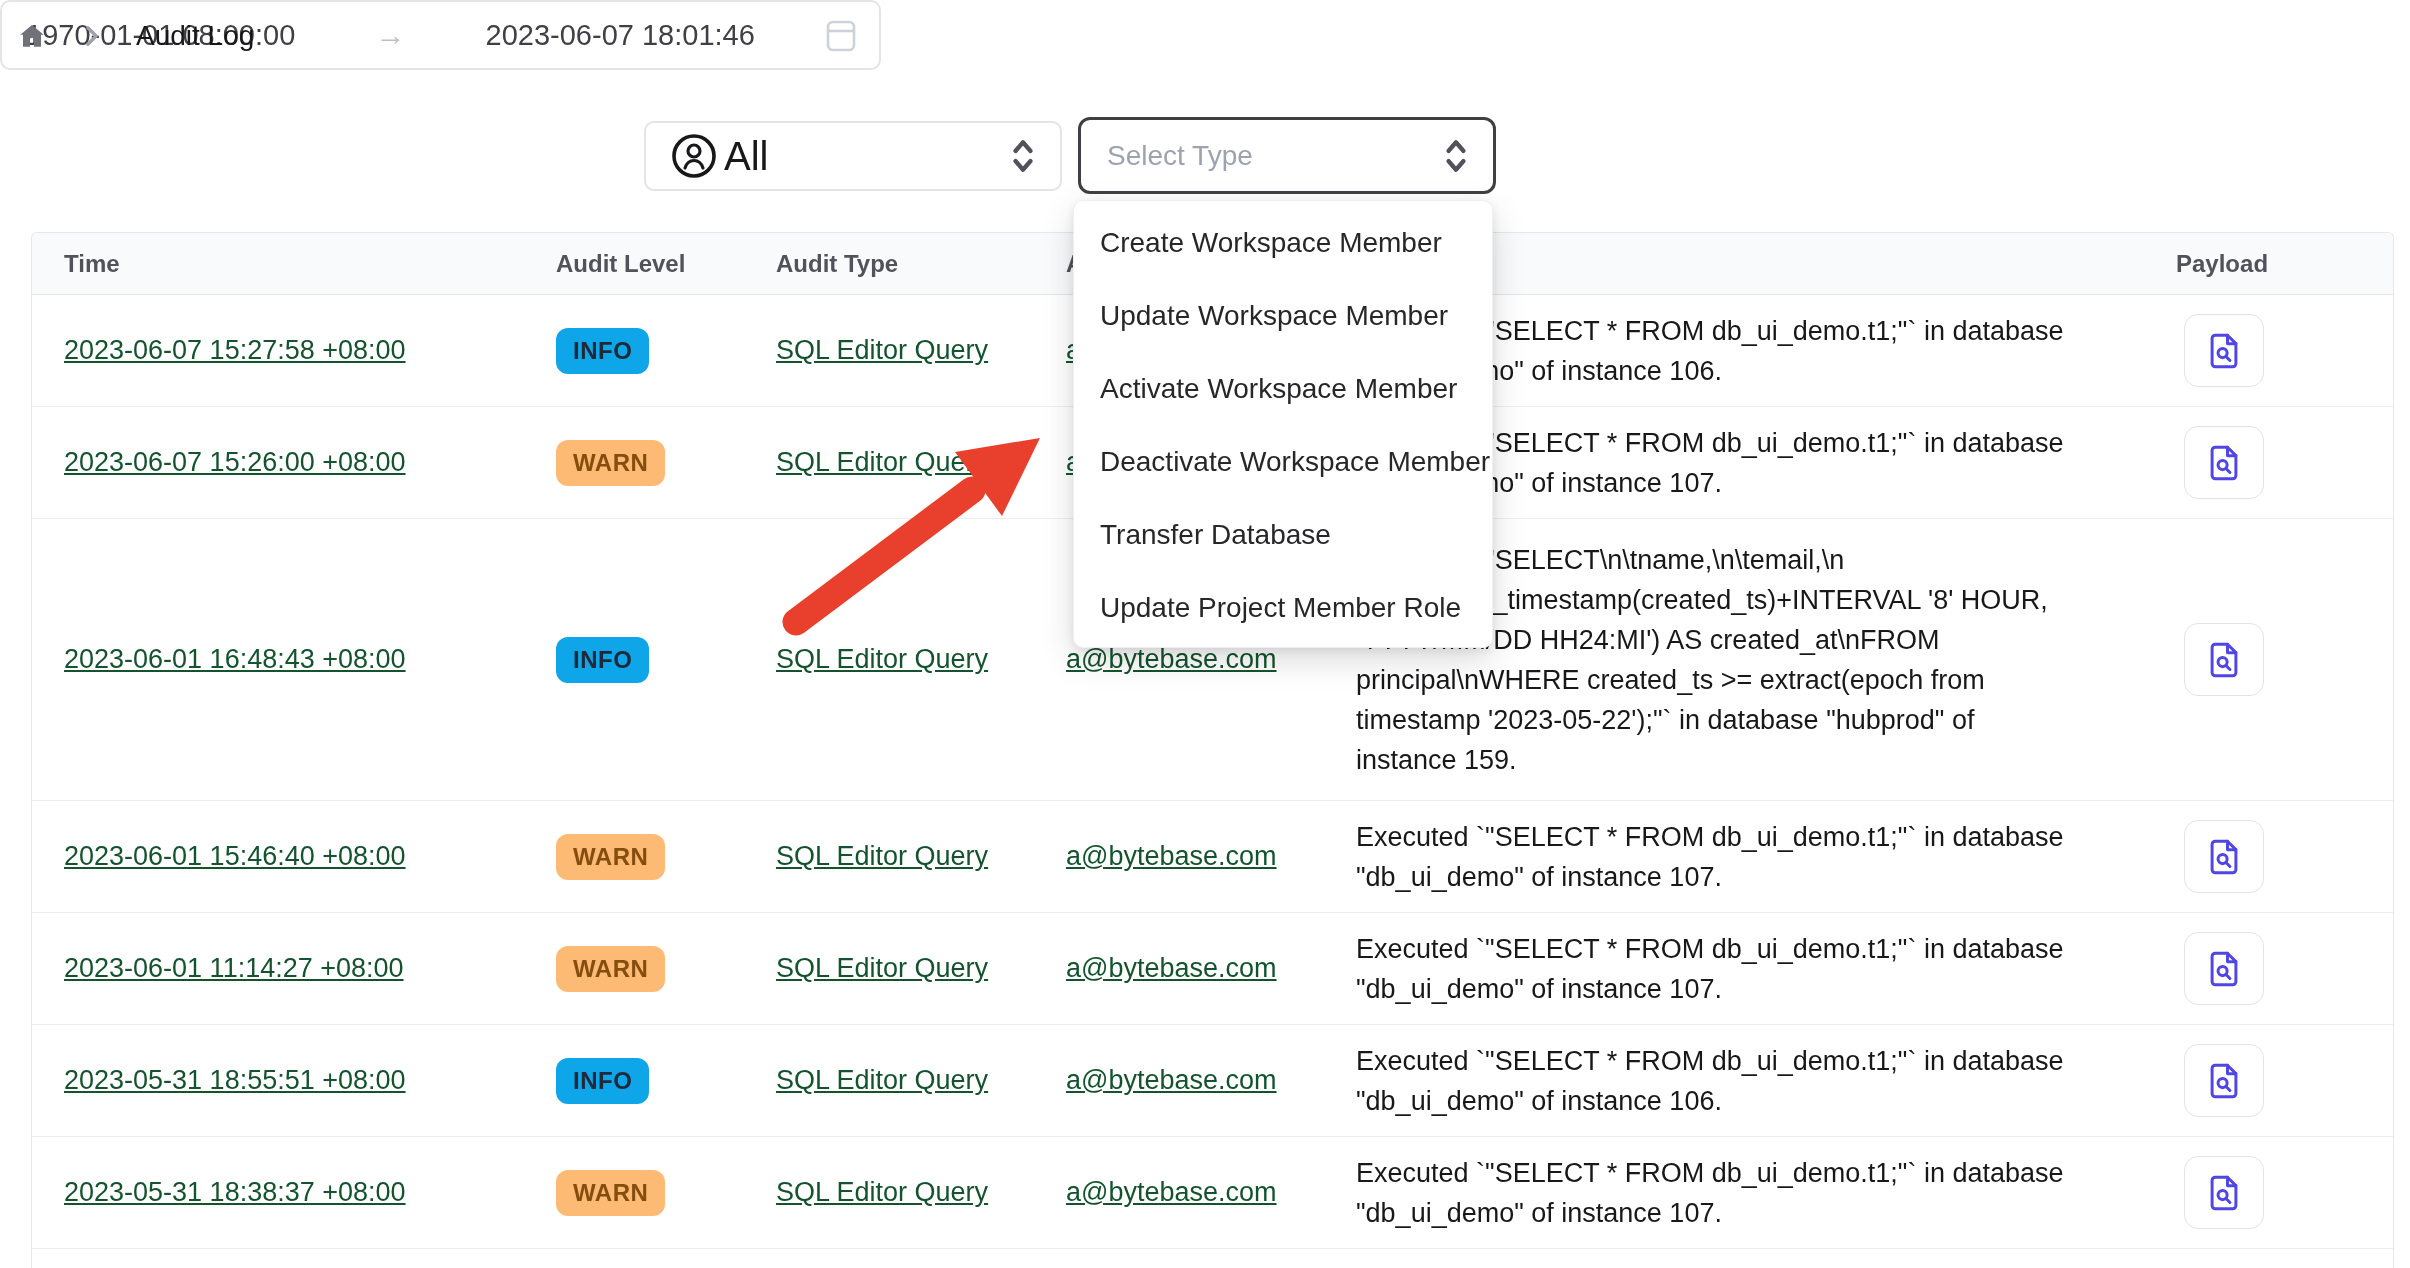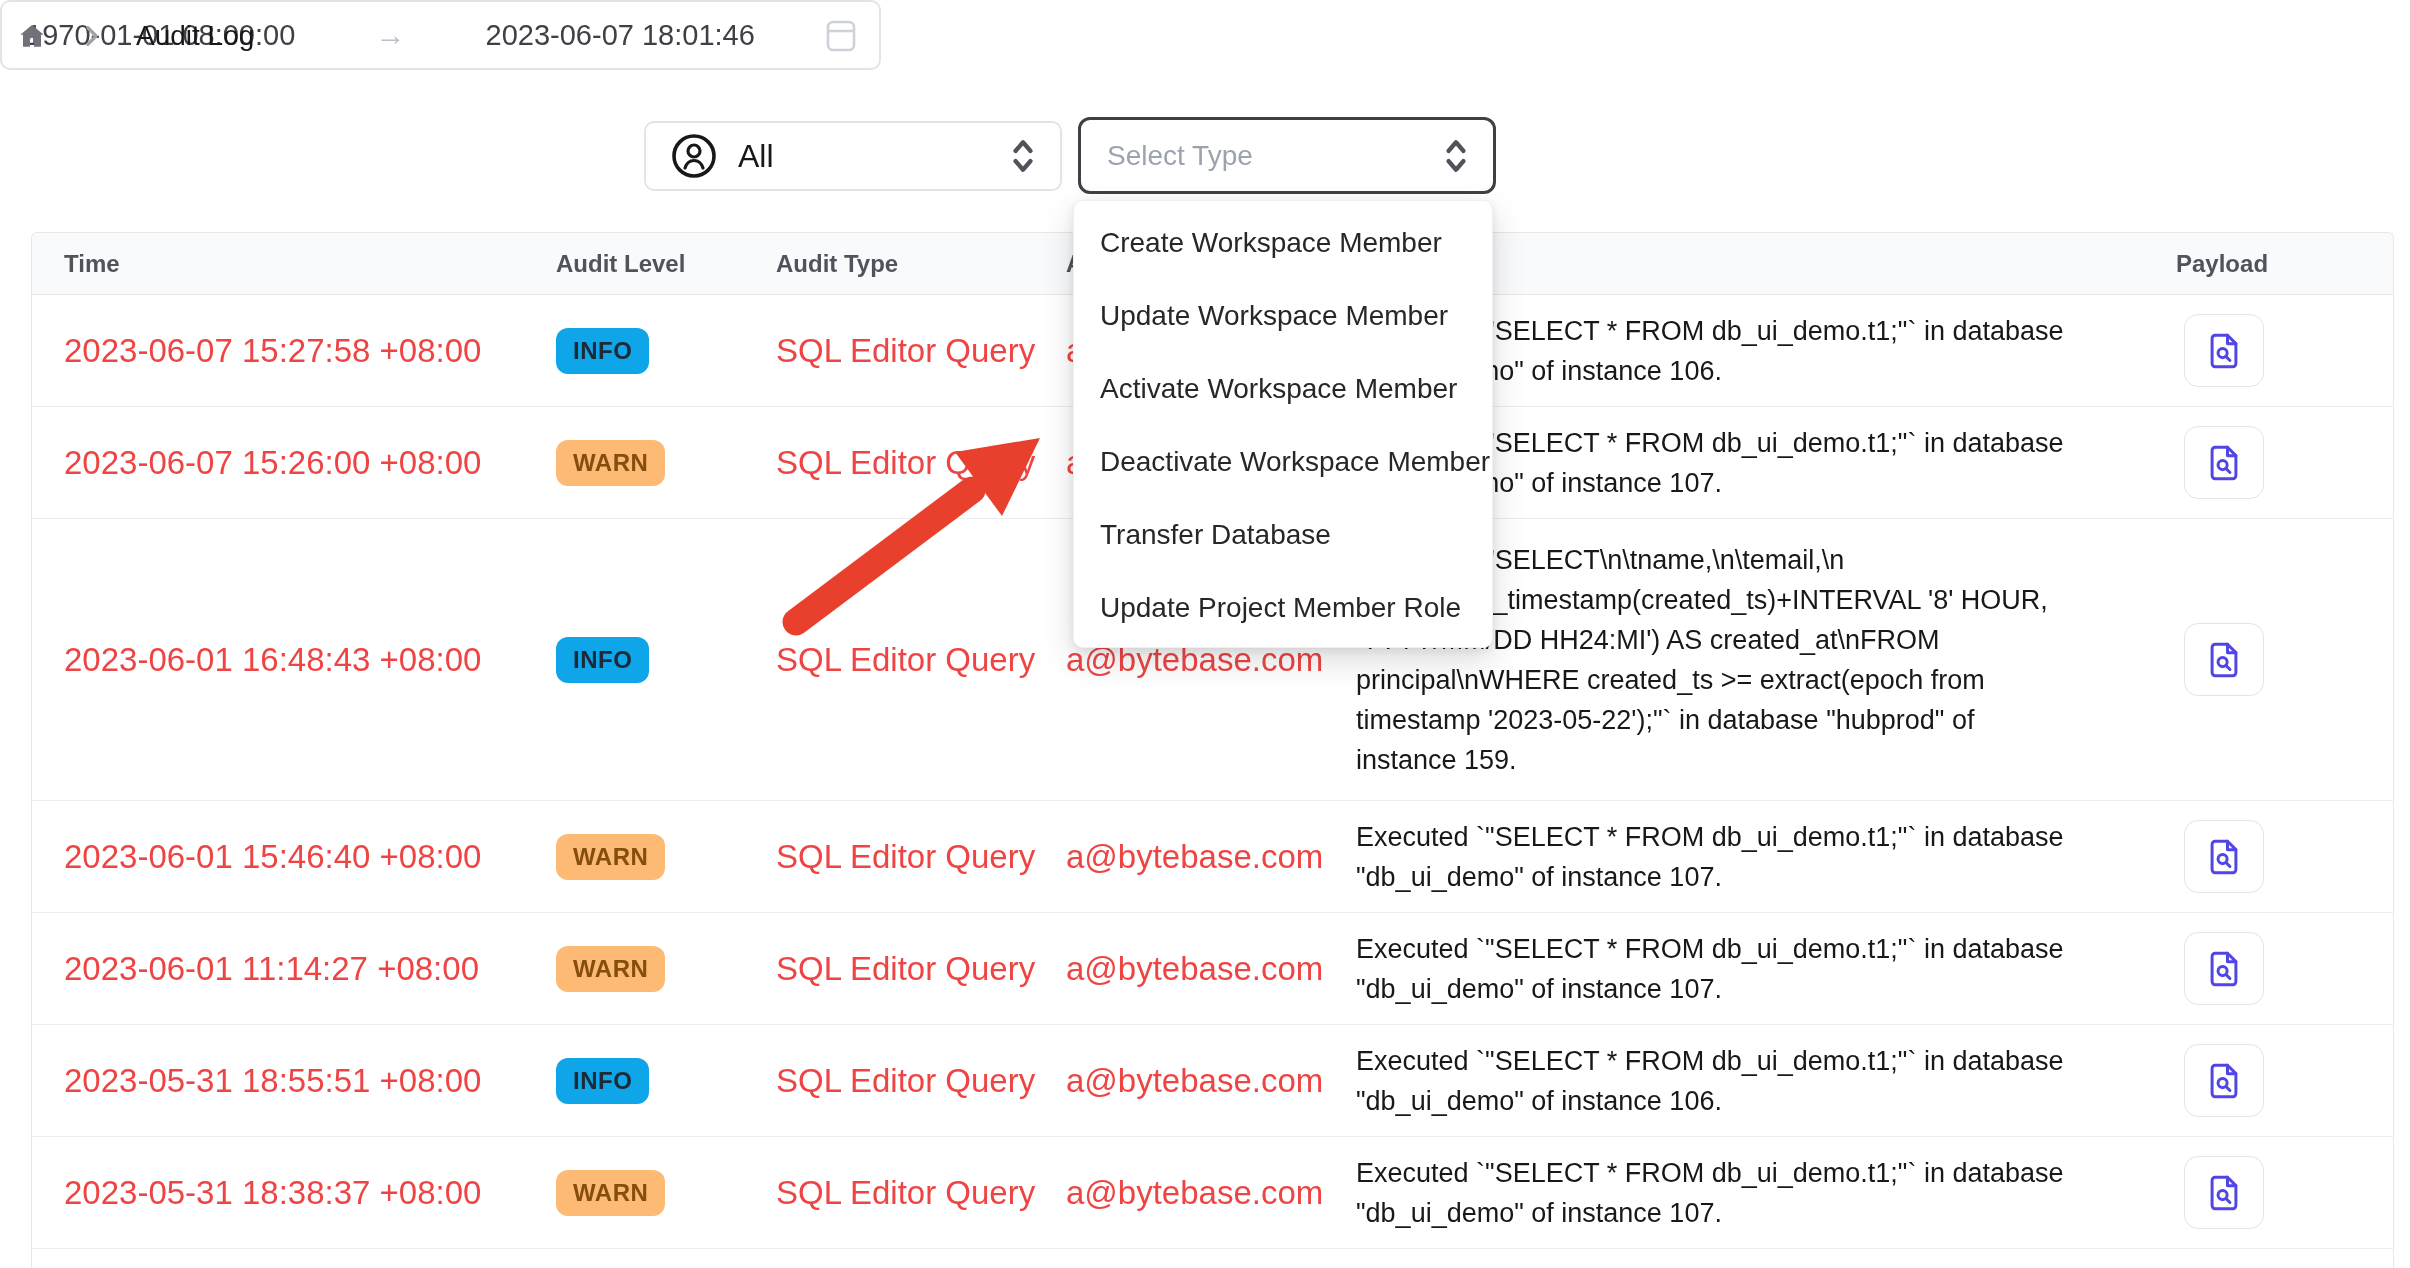--- a/index.html
+++ b/index.html
@@ -7,21 +7,21 @@
     font-family:"Liberation Sans", sans-serif; color:#18181b; overflow:hidden; }
 
   
   .breadcrumb { position:absolute; left:16px; top:14px; height:44px; display:flex; align-items:center; gap:35px;justify-content:flex-end; }
   .crumb-title { font-size:28px; font-weight:500; color:#18181b; }
 
   
   .select-box { position:absolute; display:flex; align-items:center; background:#fff; }
   .actor-select { left:644px; top:121px; width:418px; height:70px;
     border:2px solid #e4e4e7; border-radius:10px; padding:0 22px 0 24px; }
-  .actor-select .label { font-size:32px; color:#18181b; margin-left:20px; flex:1; }
+  .actor-select .label { font-size:40px; color:#18181b; margin-left:6px; flex:1; }
   .type-select { left:1078px; top:117px; width:418px; height:77px;
     border:3px solid #3f3f46; border-radius:12px; padding:0 22px 0 26px; }
   .type-select .placeholder { font-size:28px; color:#9ca3af; flex:1; }
   .date-range { left:1511px; top:121px; width:881px; height:70px;
     border:2px solid #e4e4e7; border-radius:10px; padding:0 22px 0 24px;
     display:flex; align-items:center; justify-content:space-between; }
   .date-range .date { font-size:29px; color:#3f3f46; }
   .date-range .sep { font-size:30px; color:#b9bfc7; padding:0 10px; }
 
   
@@ -35,21 +35,21 @@
   
   .audit-table { position:absolute; left:31px; top:232px; width:2363px; height:1036px;
     border:1px solid #e5e7eb; border-bottom:none; border-radius:6px 6px 0 0; background:#fff; }
   .grid { display:grid; grid-template-columns:492px 220px 290px 290px 820px 219px;
     padding-left:32px; align-items:center; }
   .thead { height:62px; background:#f8fafc; border-bottom:1px solid #e5e7eb;
     border-radius:6px 6px 0 0; }
   .thead .th { font-size:24px; font-weight:700; color:#52525b; white-space:nowrap; }
   .trow { height:112px; border-bottom:1px solid #ebedf0; background:#fff; }
   .trow.tall { height:282px; }
-  .cell { font-size:33px; color:#ef4444; white-space:nowrap; }
+  .cell { font-size:27px; color:#14532d; white-space:nowrap;text-decoration:underline; }
   .comment { white-space:normal; width:770px; font-size:27px; line-height:40px; color:#18181b; }
   .comment div { white-space:pre; overflow:hidden; }
   .badge { display:inline-block; font-size:24px; font-weight:700; padding:9px 17px;
     border-radius:12px; letter-spacing:.5px; }
   .badge.info { background:#0ea5e9; color:#1f2937; }
   .badge.warn { background:#fdba74; color:#854d0e; }
   .payload-btn { width:80px; height:73px; margin-left:8px; background:#fff;
     border:1px solid #e4e4e7; border-radius:14px; display:flex; align-items:center;
     justify-content:center; cursor:pointer; }
   .sliver { height:18px; background:#fff; }

